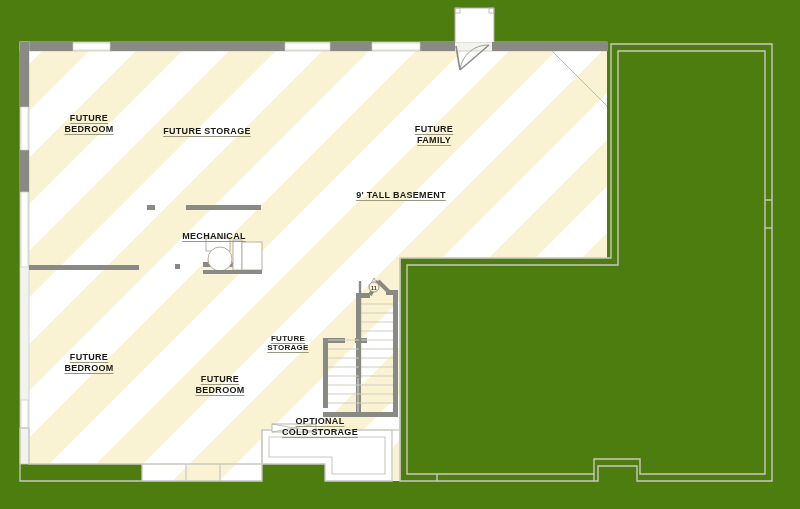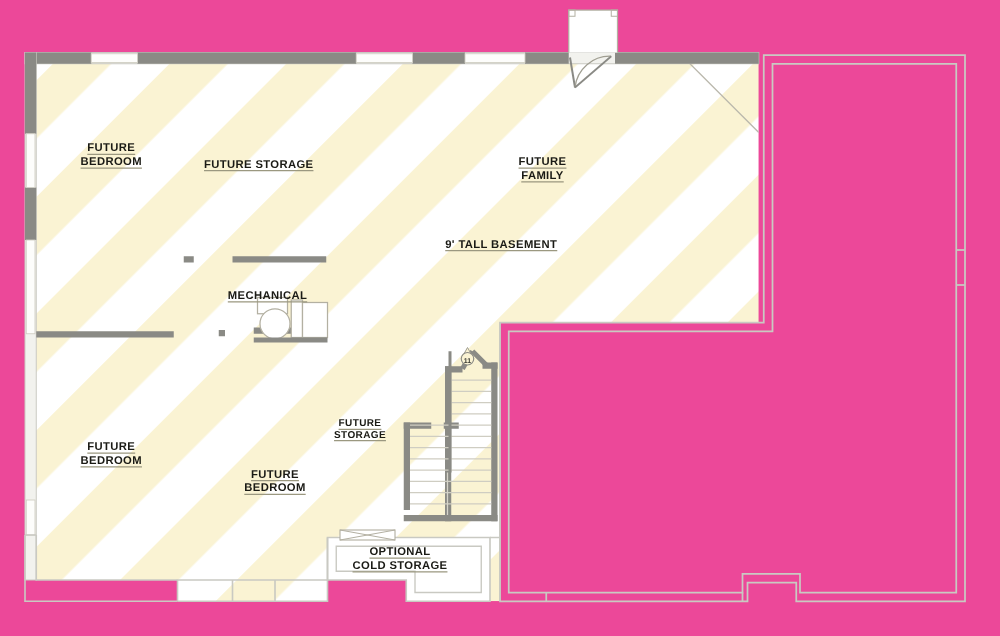--- a/index.html
+++ b/index.html
@@ -8,21 +8,21 @@
     padding: 0;
     background: #ffffff;
   }
   body {
     font-family: "Liberation Sans", sans-serif;
   }
   #plan-root {
     position: relative;
     width: 800px;
     height: 509px;
-    background: #ec4899;
+    background: #4d7c0f;
     overflow: hidden;
   }
   #plan-svg {
     position: absolute;
     left: 0;
     top: 0;
     width: 800px;
     height: 509px;
     display: block;
   }
@@ -244,16 +244,16 @@
 
   <div class="room-label" style="left:252px; top:334px; width:72px; font-size:8px;">FUTURE
 STORAGE</div>
 
   <div class="room-label" style="left:49px; top:352px; width:80px; font-size:9px;">FUTURE
 BEDROOM</div>
 
   <div class="room-label" style="left:180px; top:374px; width:80px; font-size:9px;">FUTURE
 BEDROOM</div>
 
-  <div class="room-label" style="left:266px; top:436px; width:108px; font-size:9px;">OPTIONAL
+  <div class="room-label" style="left:266px; top:416px; width:108px; font-size:9px;">OPTIONAL
 COLD STORAGE</div>
 
 </div>
 
 </body></html>

